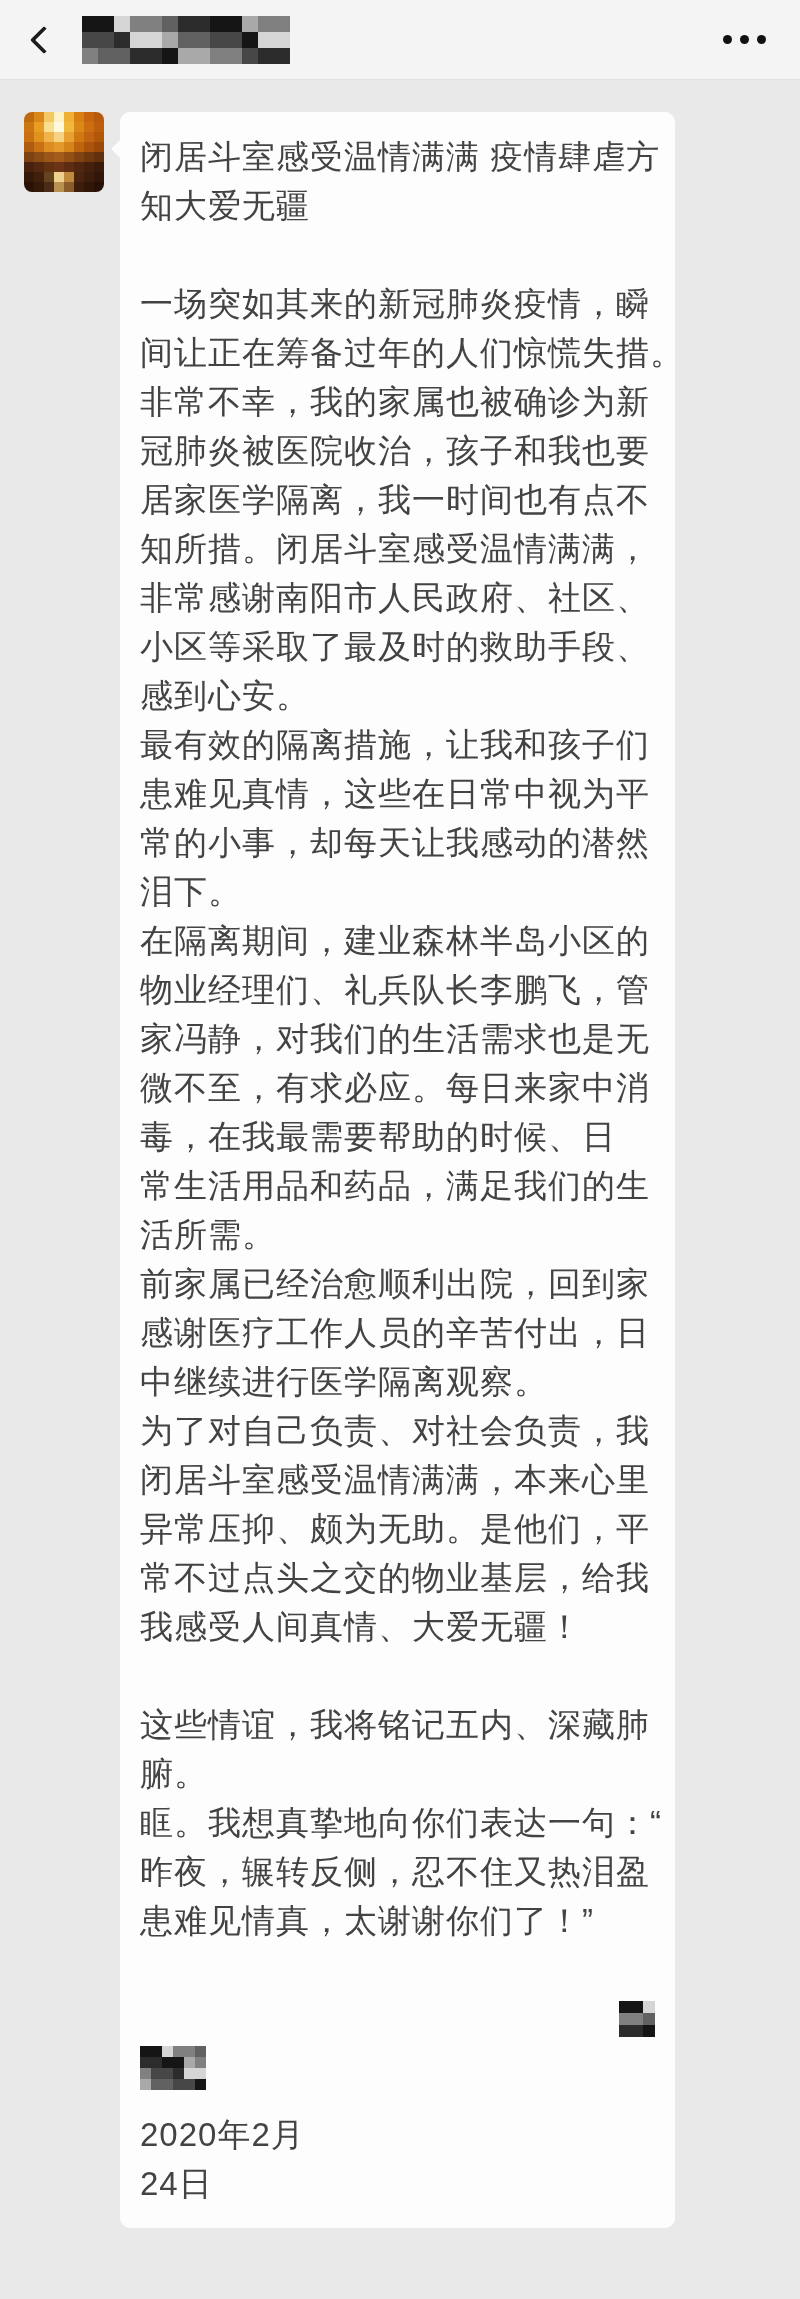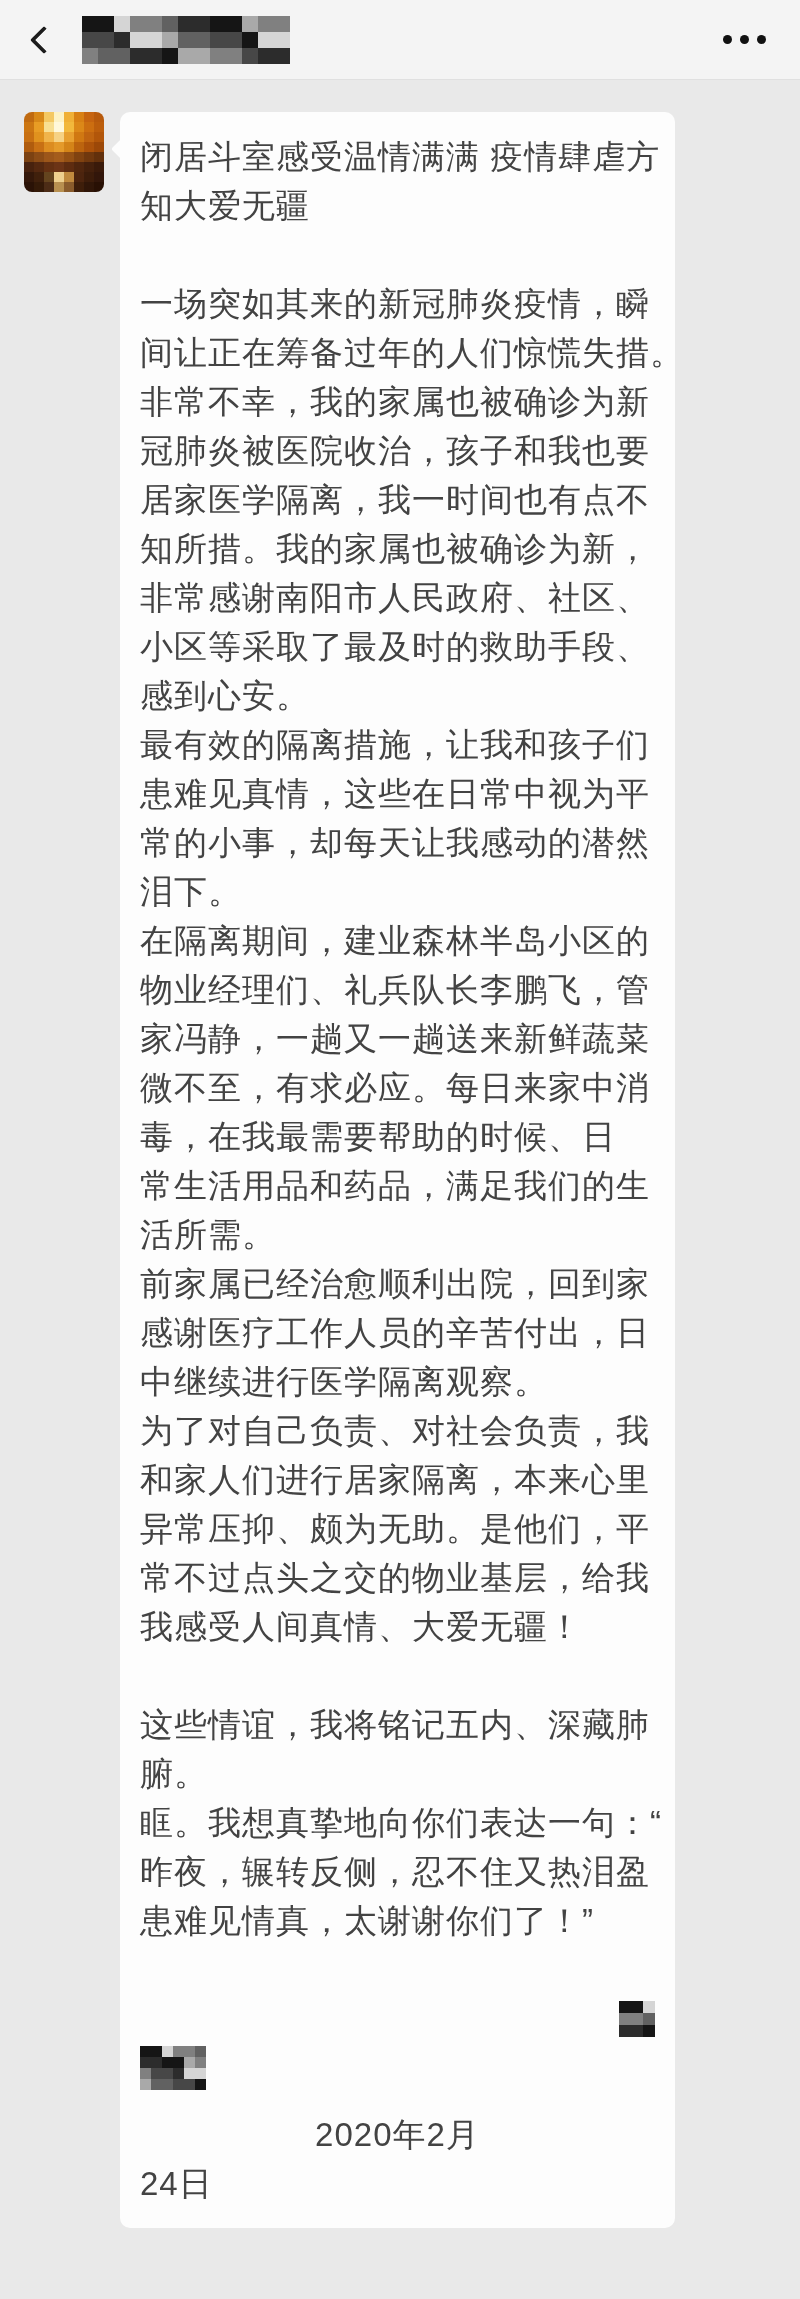--- a/index.html
+++ b/index.html
@@ -103,21 +103,21 @@
     height: 49px;
     display: flex;
     align-items: center;
   }
   .sig-line.right { justify-content: flex-end; }
   .mosaic { display: grid; }
   .m3x3 { grid-template-columns: repeat(3, 12px); grid-auto-rows: 12px; }
   .m6x4 { grid-template-columns: repeat(6, 11px); grid-auto-rows: 11px; }
   .mosaic span { display: block; width: 100%; height: 100%; }
   .spacer { height: 18px; }
-  .msg-line.align-right { text-align: center; }
+  .msg-line.align-right { text-align: left; }
 </style>
 </head>
 <body>
 
 <div class="header">
   <div class="back-btn">
     <div class="chevron"></div>
   </div>
   <div class="title-mosaic mosaic">
       <span style="background: rgb(21, 21, 21);"></span>
@@ -241,40 +241,40 @@
     <div>
 
     <div class="msg-line">闭居斗室感受温情满满 疫情肆虐方</div>
         <div class="msg-line">知大爱无疆</div>
         <div class="msg-line"></div>
         <div class="msg-line">一场突如其来的新冠肺炎疫情，瞬</div>
         <div class="msg-line">间让正在筹备过年的人们惊慌失措。</div>
         <div class="msg-line">非常不幸，我的家属也被确诊为新</div>
         <div class="msg-line">冠肺炎被医院收治，孩子和我也要</div>
         <div class="msg-line">居家医学隔离，我一时间也有点不</div>
-        <div class="msg-line">知所措。我的家属也被确诊为新，</div>
+        <div class="msg-line">知所措。闭居斗室感受温情满满，</div>
         <div class="msg-line">非常感谢南阳市人民政府、社区、</div>
         <div class="msg-line">小区等采取了最及时的救助手段、</div>
         <div class="msg-line">感到心安。</div>
         <div class="msg-line">最有效的隔离措施，让我和孩子们</div>
         <div class="msg-line">患难见真情，这些在日常中视为平</div>
         <div class="msg-line">常的小事，却每天让我感动的潜然</div>
         <div class="msg-line">泪下。</div>
         <div class="msg-line">在隔离期间，建业森林半岛小区的</div>
         <div class="msg-line">物业经理们、礼兵队长李鹏飞，管</div>
-        <div class="msg-line">家冯静，一趟又一趟送来新鲜蔬菜</div>
+        <div class="msg-line">家冯静，对我们的生活需求也是无</div>
         <div class="msg-line">微不至，有求必应。每日来家中消</div>
         <div class="msg-line">毒，在我最需要帮助的时候、日</div>
         <div class="msg-line">常生活用品和药品，满足我们的生</div>
         <div class="msg-line">活所需。</div>
         <div class="msg-line">前家属已经治愈顺利出院，回到家</div>
         <div class="msg-line">感谢医疗工作人员的辛苦付出，日</div>
         <div class="msg-line">中继续进行医学隔离观察。</div>
         <div class="msg-line">为了对自己负责、对社会负责，我</div>
-        <div class="msg-line">和家人们进行居家隔离，本来心里</div>
+        <div class="msg-line">闭居斗室感受温情满满，本来心里</div>
         <div class="msg-line">异常压抑、颇为无助。是他们，平</div>
         <div class="msg-line">常不过点头之交的物业基层，给我</div>
         <div class="msg-line">我感受人间真情、大爱无疆！</div>
         <div class="msg-line"></div>
         <div class="msg-line">这些情谊，我将铭记五内、深藏肺</div>
         <div class="msg-line">腑。</div>
         <div class="msg-line">眶。我想真挚地向你们表达一句：“</div>
         <div class="msg-line">昨夜，辗转反侧，忍不住又热泪盈</div>
         <div class="msg-line">患难见情真，太谢谢你们了！”</div>
         <div class="msg-line"></div>

